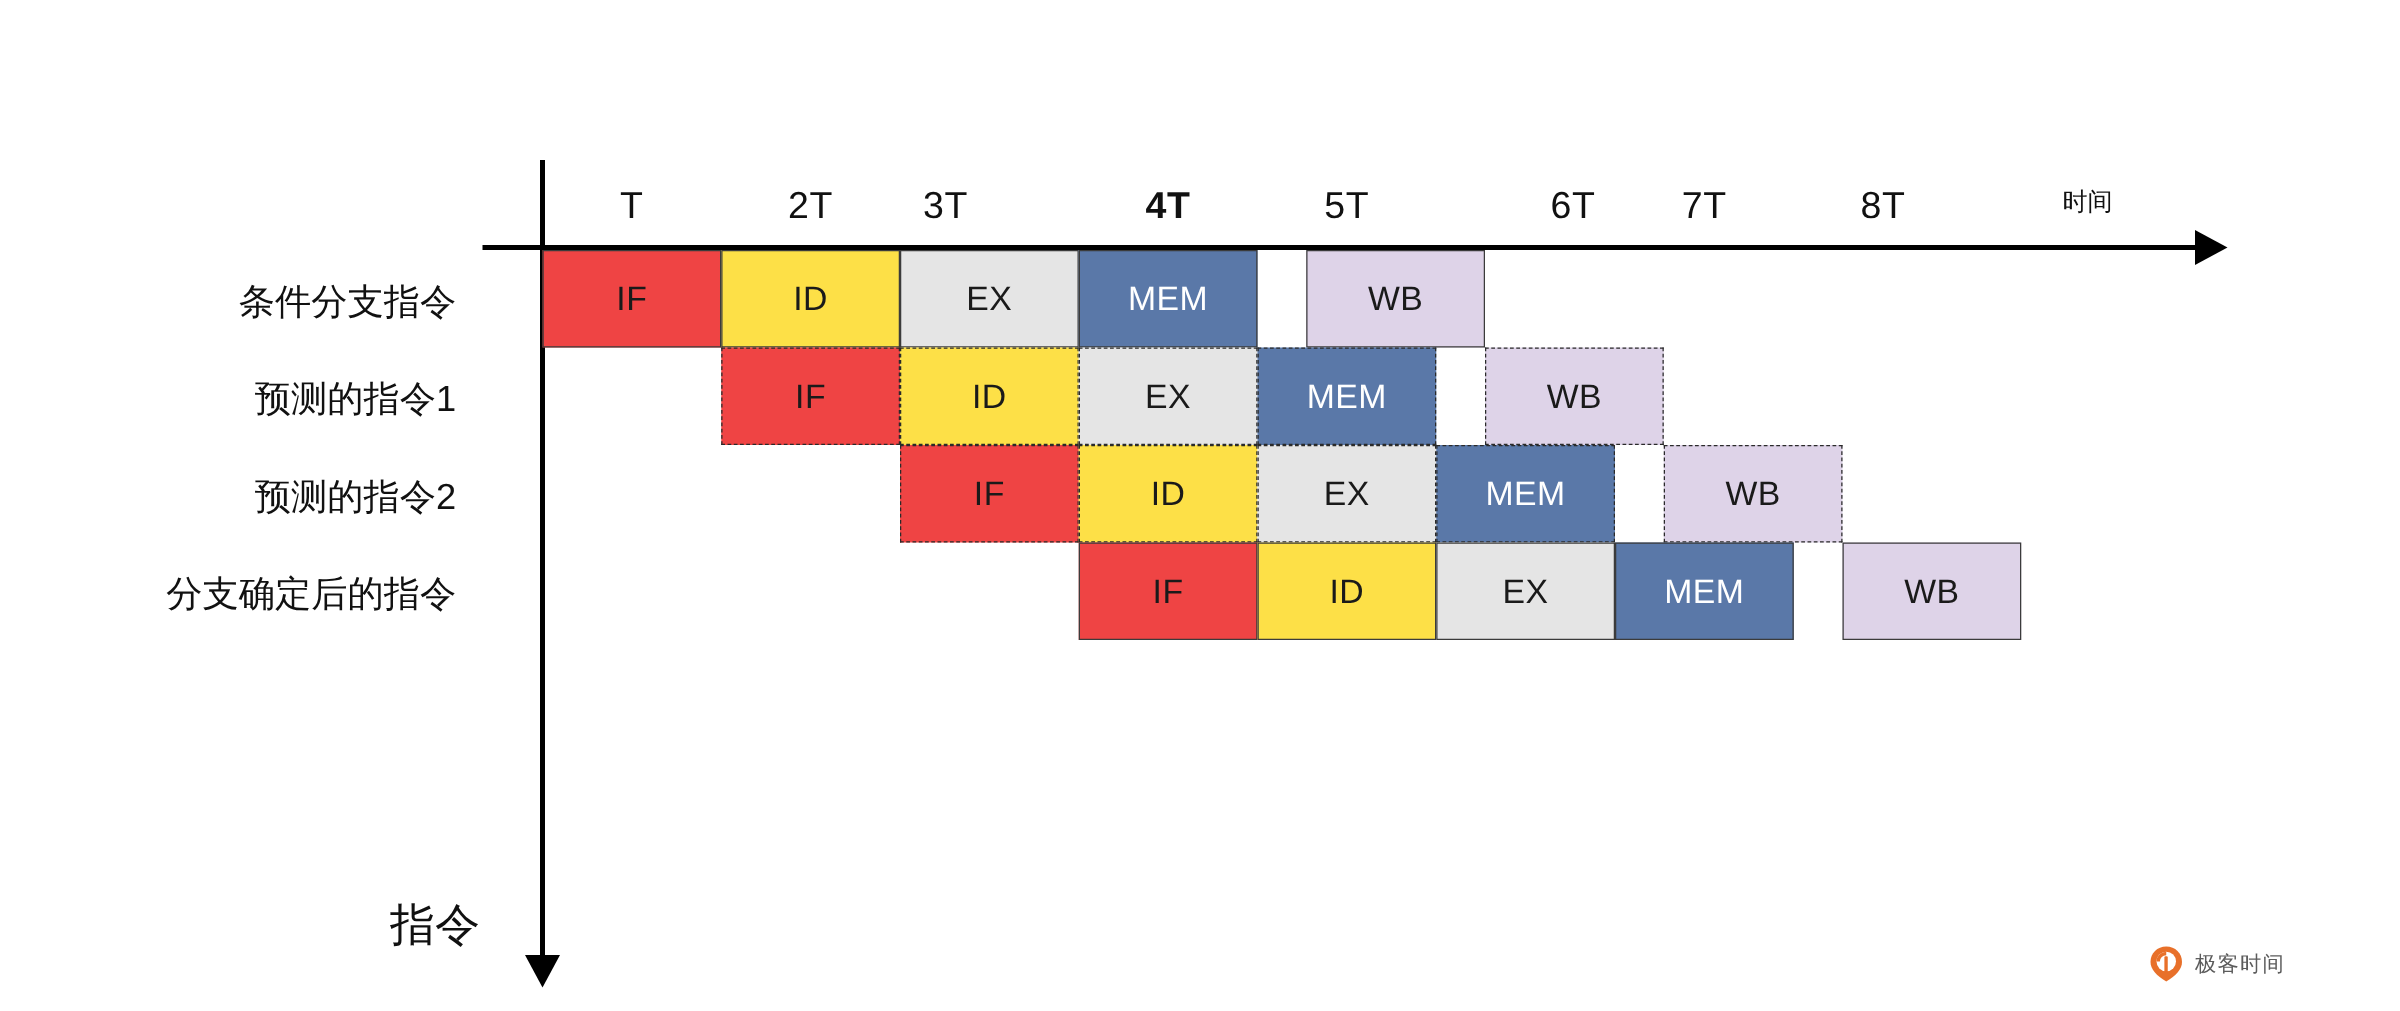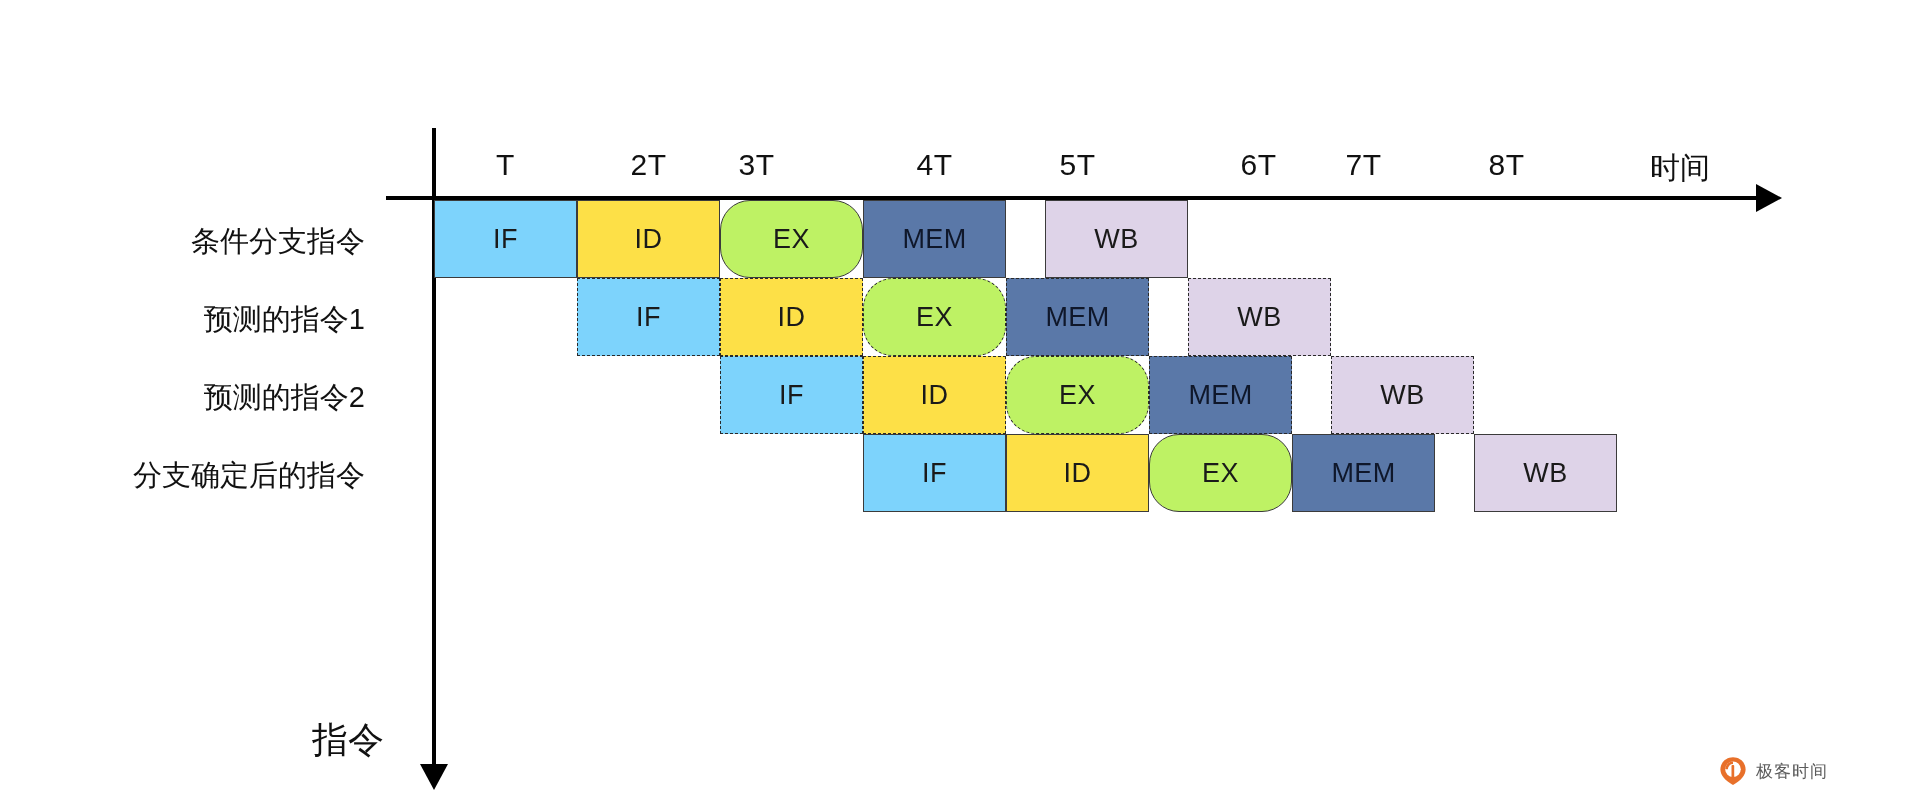--- a/index.html
+++ b/index.html
@@ -67,21 +67,21 @@
     width: 143px;
     text-align: center;
     font-size: 30px;
     letter-spacing: 0.5px;
     color: #111111;
   }
   .axis-label-x {
     position: absolute;
     top: 148px;
     left: 1650px;
-    font-size: 30px;
+    font-size: 20px;
     color: #111111;
   }
   .axis-label-y {
     position: absolute;
     top: 716px;
     left: 312px;
     font-size: 36px;
     color: #111111;
   }
 
@@ -104,24 +104,24 @@
     box-sizing: border-box;
     display: flex;
     align-items: center;
     justify-content: center;
     font-size: 27px;
     letter-spacing: 0.4px;
   }
   .cell.solid  { border: 1.6px solid #3b3b3b; }
   .cell.dashed { border: 1.8px dashed #2a2a2a; }
 
-  .stage-IF  { background: #7dd3fc; color: #1a1a1a; }
+  .stage-IF  { background: #ef4444; color: #1a1a1a; }
   .stage-ID  { background: #fde047; color: #1a1a1a; }
-  .stage-EX  { background: #bef264; color: #1a1a1a; border-radius: 30px; }
-  .stage-MEM { background: #5a78a8; color: #0f172a; }
+  .stage-EX  { background: #e5e5e5; color: #1a1a1a; }
+  .stage-MEM { background: #5a78a8; color: #ffffff; }
   .stage-WB  { background: #ded3e8; color: #1a1a1a; margin-left: 39px; }
 
   
   .watermark {
     position: absolute;
     left: 1718px;
     top: 756px;
     display: flex;
     align-items: center;
     gap: 8px;
@@ -140,21 +140,21 @@
 
   <div class="axis-x-line"></div>
   <div class="axis-x-arrow"></div>
   <div class="axis-y-line"></div>
   <div class="axis-y-arrow"></div>
 
   <div id="ticks">
       <div class="tick" style="left: 434px;">T</div>
       <div class="tick" style="left: 577px;">2T</div>
       <div class="tick" style="left: 685px;">3T</div>
-      <div class="tick" style="left: 863px;">4T</div>
+      <div class="tick" style="left: 863px; font-weight: bold;">4T</div>
       <div class="tick" style="left: 1006px;">5T</div>
       <div class="tick" style="left: 1187px;">6T</div>
       <div class="tick" style="left: 1292px;">7T</div>
       <div class="tick" style="left: 1435px;">8T</div>
     </div>
 
   <div class="axis-label-x">时间</div>
   <div class="axis-label-y">指令</div>
 
   <div id="rows">

